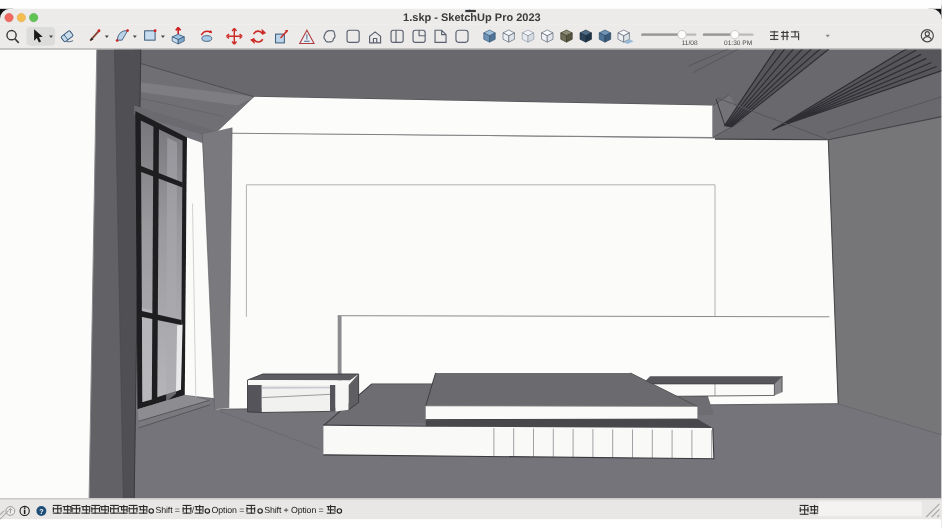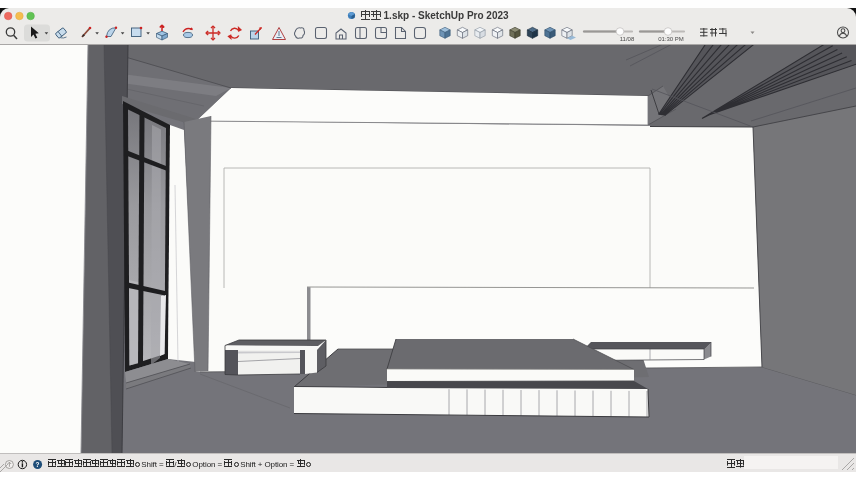--- a/index.html
+++ b/index.html
@@ -1,21 +1,21 @@
 <!DOCTYPE html>
 <html><head><meta charset="utf-8">
 <style>
 html,body{margin:0;padding:0;background:#fff;}
 body{width:856px;height:480px;overflow:hidden;font-family:"Liberation Sans",sans-serif;}
 #win{position:relative;width:856px;height:480px;}
 .abs{position:absolute;}
 #corners{position:absolute;left:0;top:0;width:856px;height:30px;}
 #titlebar{position:absolute;left:0;top:8px;width:856px;height:14px;background:#ECEBE9;border-radius:9px 9px 0 0;}
 #toolbar{position:absolute;left:0;top:22px;width:856px;height:23px;background:#ECEBE9;border-bottom:1px solid #A9A7A6;box-sizing:border-box;}
-#title{position:absolute;left:0;top:8px;width:856px;height:14px;display:flex;align-items:center;justify-content:center;font-size:10px;font-weight:bold;color:#3A3A3A;letter-spacing:0;}
+#title{position:absolute;left:0;top:8px;width:856px;height:14px;display:flex;align-items:center;justify-content:center;font-size:10px;font-weight:bold;color:#3A3A3A;letter-spacing:0;flex-direction:column;}
 #viewport{position:absolute;left:0;top:45px;width:856px;height:408px;}
 #statusbar{position:absolute;left:0;top:453px;width:856px;height:19px;background:#E9E7E6;border-top:1px solid #C0BEBD;box-sizing:border-box;font-size:9px;color:#1C1C1C;}
 #stext{position:absolute;left:48px;top:4.5px;white-space:nowrap;font-size:8px;letter-spacing:-0.1px;}
 #vcbl{position:absolute;right:112px;top:4.5px;color:#3A3A3A;font-size:8.5px;}
 #vcb{position:absolute;right:18px;top:2px;width:94px;height:13px;background:#F5F3F2;}
 .cj{display:inline-block;width:8px;height:8.6px;margin:0 .3px;vertical-align:-1px;background-repeat:no-repeat;background-image:linear-gradient(#2b2b2b,#2b2b2b),linear-gradient(#2b2b2b,#2b2b2b),linear-gradient(#2b2b2b,#2b2b2b),linear-gradient(#2b2b2b,#2b2b2b),linear-gradient(#2b2b2b,#2b2b2b),linear-gradient(#2b2b2b,#2b2b2b);background-size:8px 1px,8px 1px,8px 1px,1px 8.6px,1px 4.6px,1px 4.6px;background-position:0 .5px,0 3.8px,0 7.6px,3.5px 0,0 2px,7px 2px;}
 .cj2{background-size:8px 1px,5.6px 1px,8px 1px,1px 8.6px,1.4px 3.8px,1px 5.6px;background-position:0 1.4px,1.2px 4.2px,0 7.2px,3.9px 0,1.2px 1.9px,7px 1.4px;}
 .cjp{display:inline-block;width:3.4px;height:3.4px;margin:0 1px;border:1px solid #1c1c1c;border-radius:50%;vertical-align:-1px;}
 .cjt{display:inline-block;width:9.6px;height:10px;margin:0 .5px;vertical-align:-1px;background-repeat:no-repeat;background-image:linear-gradient(#3a3a3a,#3a3a3a),linear-gradient(#3a3a3a,#3a3a3a),linear-gradient(#3a3a3a,#3a3a3a),linear-gradient(#3a3a3a,#3a3a3a),linear-gradient(#3a3a3a,#3a3a3a),linear-gradient(#3a3a3a,#3a3a3a);background-size:9.6px 1.4px,9.6px 1.4px,9.6px 1.4px,1.4px 10px,1.4px 5px,1.4px 5px;background-position:0 .5px,0 4.2px,0 8.5px,4.1px 0,0 2px,8.2px 2px;}
 </style></head>

